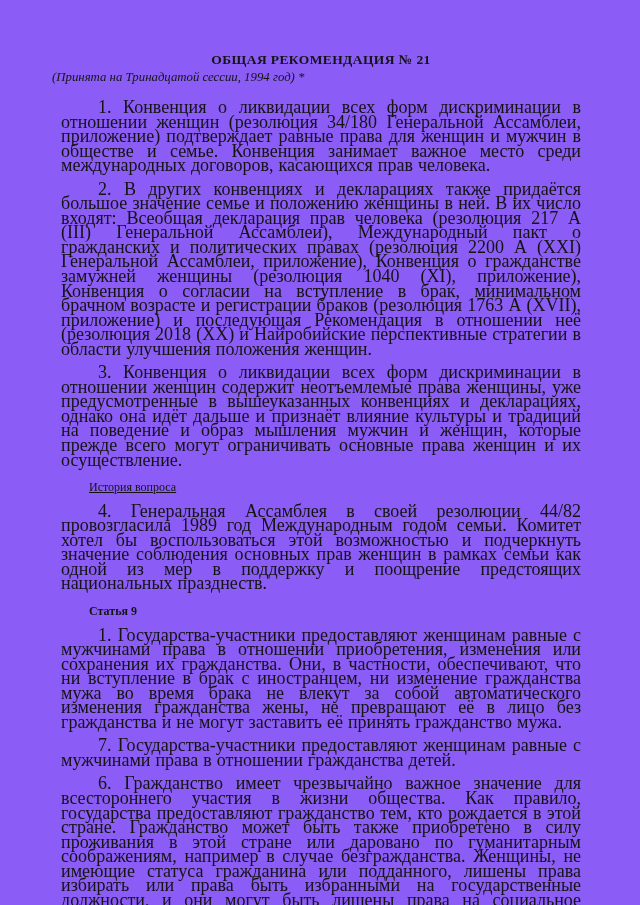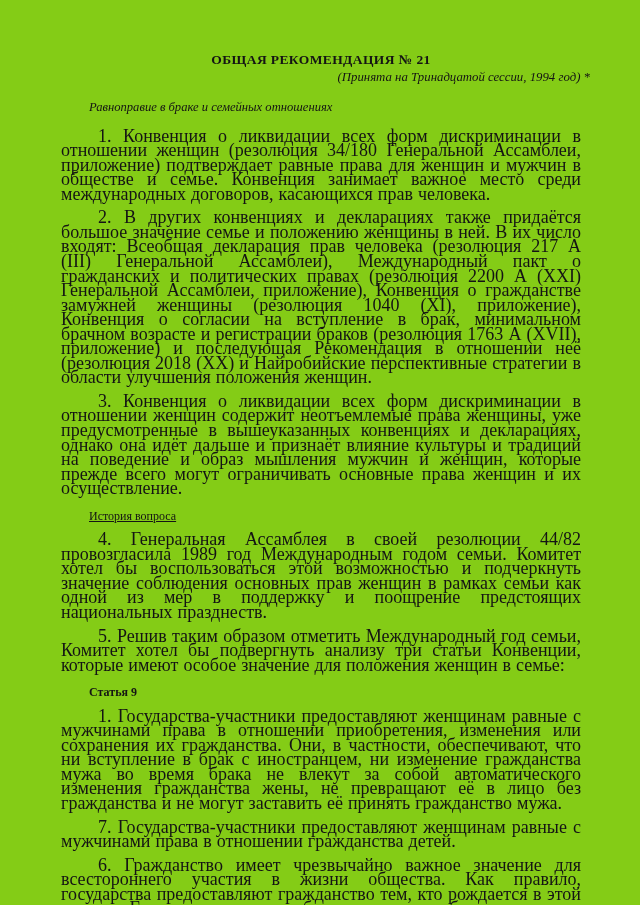--- a/index.html
+++ b/index.html
@@ -5,37 +5,37 @@
   html, body {
     margin: 0;
     padding: 0;
     background: #ffffff;
   }
   .page {
     position: relative;
     width: 640px;
     height: 905px;
     margin: 0 auto;
-    background: #84cc16;
+    background: #8b5cf6;
     box-sizing: border-box;
     padding: 52px 50px 0 52px;
     font-family: "Liberation Serif", "DejaVu Serif", serif;
     color: #141414;
     overflow: hidden;
   }
   .doc-title {
     margin: 0 0 2px 0;
     text-align: center;
     font-size: 13.5px;
     font-weight: bold;
     letter-spacing: 0.4px;
   }
   .doc-subtitle {
     margin: 0 0 15px 0;
-    text-align: right;
+    text-align: left;
     font-style: italic;
     font-size: 12.8px;
   }
   .doc-topic {
     margin: 0 0 14px 0;
     font-style: italic;
     font-size: 12.6px;
     text-indent: 37px;
     line-height: 14.6px;
   }
@@ -57,30 +57,28 @@
   .sec-heading.underlined span { text-decoration: underline; }
   .sec-heading.bold { font-weight: bold; }
   .sec-heading.bold-italic { font-weight: bold; font-style: italic; }
 </style>
 </head>
 <body>
 
 <main class="page">
   <h1 class="doc-title">ОБЩАЯ РЕКОМЕНДАЦИЯ № 21</h1>
   <div class="doc-subtitle">(Принята на Тринадцатой сессии, 1994 год) *</div>
-  <div class="doc-topic">Равноправие в браке и семейных отношениях</div>
 
   <p class="para">1. Конвенция о ликвидации всех форм дискриминации в отношении женщин (резолюция 34/180 Генеральной Ассамблеи, приложение) подтверждает равные права для женщин и мужчин в обществе и семье. Конвенция занимает важное место среди международных договоров, касающихся прав человека.</p>
   <p class="para">2. В других конвенциях и декларациях также придаётся большое значение семье и положению женщины в ней. В их число входят: Всеобщая декларация прав человека (резолюция 217 А (III) Генеральной Ассамблеи), Международный пакт о гражданских и политических правах (резолюция 2200 А (XXI) Генеральной Ассамблеи, приложение), Конвенция о гражданстве замужней женщины (резолюция 1040 (XI), приложение), Конвенция о согласии на вступление в брак, минимальном брачном возрасте и регистрации браков (резолюция 1763 А (XVII), приложение) и последующая Рекомендация в отношении неё (резолюция 2018 (XX) и Найробийские перспективные стратегии в области улучшения положения женщин.</p>
   <p class="para">3. Конвенция о ликвидации всех форм дискриминации в отношении женщин содержит неотъемлемые права женщины, уже предусмотренные в вышеуказанных конвенциях и декларациях, однако она идёт дальше и признаёт влияние культуры и традиций на поведение и образ мышления мужчин и женщин, которые прежде всего могут ограничивать основные права женщин и их осуществление.</p>
 
   <h2 class="sec-heading underlined"><span>История вопроса</span></h2>
 
   <p class="para">4. Генеральная Ассамблея в своей резолюции 44/82 провозгласила 1989 год Международным годом семьи. Комитет хотел бы воспользоваться этой возможностью и подчеркнуть значение соблюдения основных прав женщин в рамках семьи как одной из мер в поддержку и поощрение предстоящих национальных празднеств.</p>
-  <p class="para">5. Решив таким образом отметить Международный год семьи, Комитет хотел бы подвергнуть анализу три статьи Конвенции, которые имеют особое значение для положения женщин в семье:</p>
 
   <h2 class="sec-heading bold">Статья 9</h2>
 
   <p class="para">1. Государства-участники предоставляют женщинам равные с мужчинами права в отношении приобретения, изменения или сохранения их гражданства. Они, в частности, обеспечивают, что ни вступление в брак с иностранцем, ни изменение гражданства мужа во время брака не влекут за собой автоматического изменения гражданства жены, не превращают её в лицо без гражданства и не могут заставить её принять гражданство мужа.</p>
   <p class="para">7. Государства-участники предоставляют женщинам равные с мужчинами права в отношении гражданства детей.</p>
 
 
   <p class="para">6. Гражданство имеет чрезвычайно важное значение для всестороннего участия в жизни общества. Как правило, государства предоставляют гражданство тем, кто рождается в этой стране. Гражданство может быть также приобретено в силу проживания в этой стране или даровано по гуманитарным соображениям, например в случае безгражданства. Женщины, не имеющие статуса гражданина или подданного, лишены права избирать или права быть избранными на государственные должности, и они могут быть лишены права на социальное обеспечение и на выбор местожительства. Следует предусмотреть, чтобы взрослая женщина имела возможность изменить гражданство, и она не должна произвольно лишаться</p>
 </main>
 

